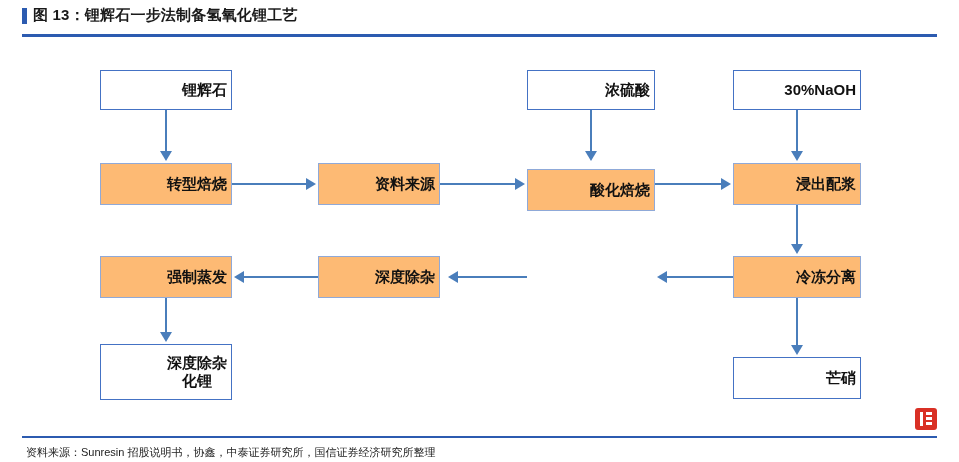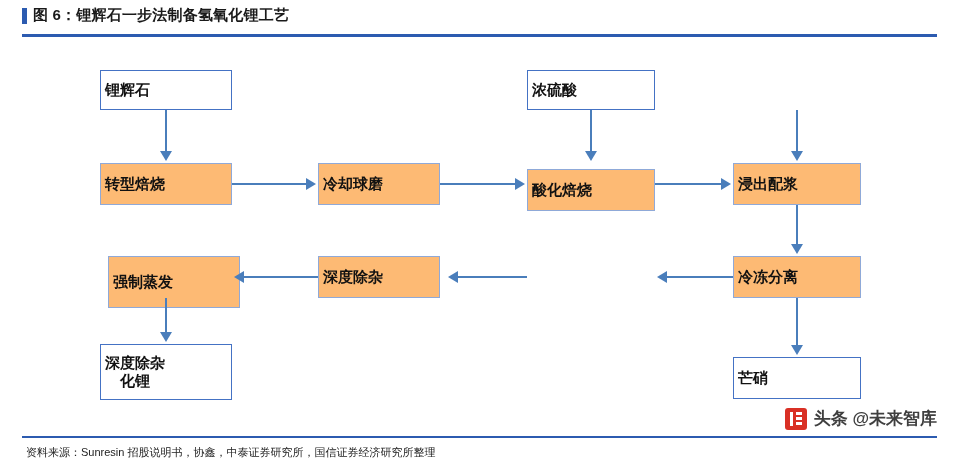--- a/index.html
+++ b/index.html
@@ -52,21 +52,21 @@
   }
   .canvas {
     position: absolute;
     left: 0; top: 40px;
     width: 959px; height: 380px;
   }
   .node {
     position: absolute;
     display: flex;
     align-items: center;
-    justify-content: flex-start;
+    justify-content: flex-end;
     text-align: center;
     font-size: 15px;
     font-weight: bold;
     color: #111;
     line-height: 1.18;
     padding: 2px 4px;
   }
   .node.plain {
     background: #ffffff;
     border: 1.5px solid #4472c4;
@@ -133,47 +133,50 @@
     font-weight: bold;
     color: #3f3f3f;
     white-space: nowrap;
   }
 </style>
 </head>
 <body>
 
 <div class="title-bar">
   <span class="title-marker"></span>
-  <span class="title-text">图 6：锂辉石一步法制备氢氧化锂工艺</span>
+  <span class="title-text">图 13：锂辉石一步法制备氢氧化锂工艺</span>
 </div>
 <div class="rule-top"></div>
 
 <div class="canvas">
 
   <div class="node plain" style="left:100px; top:30px; width:132px; height:40px;">
     <span>锂辉石</span>
   </div>
   <div class="node plain" style="left:527px; top:30px; width:128px; height:40px;">
     <span>浓硫酸</span>
   </div>
+  <div class="node plain" style="left:733px; top:30px; width:128px; height:40px;">
+    <span>30%NaOH</span>
+  </div>
 
   <div class="node fill" style="left:100px; top:123px; width:132px; height:42px;">
     <span>转型焙烧</span>
   </div>
   <div class="node fill" style="left:318px; top:123px; width:122px; height:42px;">
-    <span>冷却球磨</span>
+    <span>资料来源</span>
   </div>
   <div class="node fill" style="left:527px; top:129px; width:128px; height:42px;">
     <span>酸化焙烧</span>
   </div>
   <div class="node fill" style="left:733px; top:123px; width:128px; height:42px;">
     <span>浸出配浆</span>
   </div>
 
-  <div class="node fill" style="left:100px; top:216px; width:132px; height:52px;margin-left:8px;">
+  <div class="node fill" style="left:100px; top:216px; width:132px; height:42px;">
     <span>强制蒸发</span>
   </div>
   <div class="node fill" style="left:318px; top:216px; width:122px; height:42px;">
     <span>深度除杂</span>
   </div>
   <div class="node fill" style="left:733px; top:216px; width:128px; height:42px;">
     <span>冷冻分离</span>
   </div>
 
   <div class="node plain" style="left:100px; top:304px; width:132px; height:56px; white-space:pre-line;">
@@ -217,17 +220,16 @@
   <div class="arrow v" style="left:165px; top:258px; height:36px;"></div>
   <div class="head down" style="left:160px; top:292px;"></div>
 
   <div class="arrow v" style="left:796px; top:258px; height:49px;"></div>
   <div class="head down" style="left:791px; top:305px;"></div>
 
 </div>
 
 <div class="watermark">
   <span class="wm-logo"></span>
-  <span class="wm-text">头条 @未来智库</span>
 </div>
 
 <div class="rule-bottom"></div>
 <div class="source-text">资料来源：Sunresin 招股说明书，协鑫，中泰证券研究所，国信证券经济研究所整理</div>
 
 </body></html>

